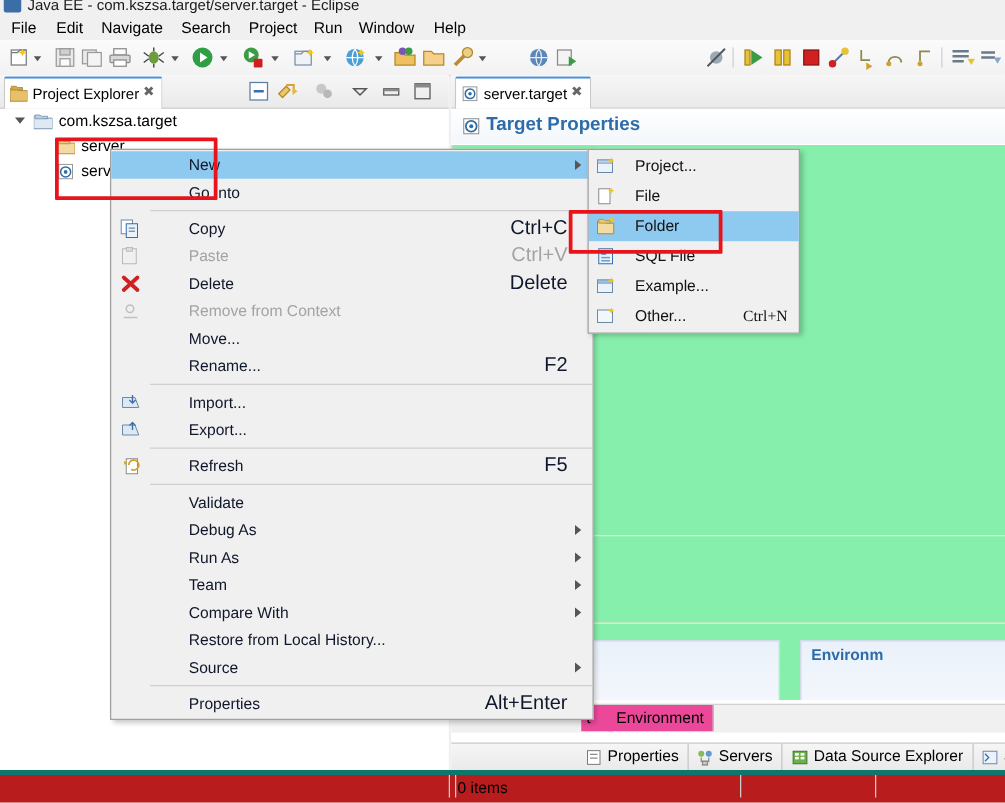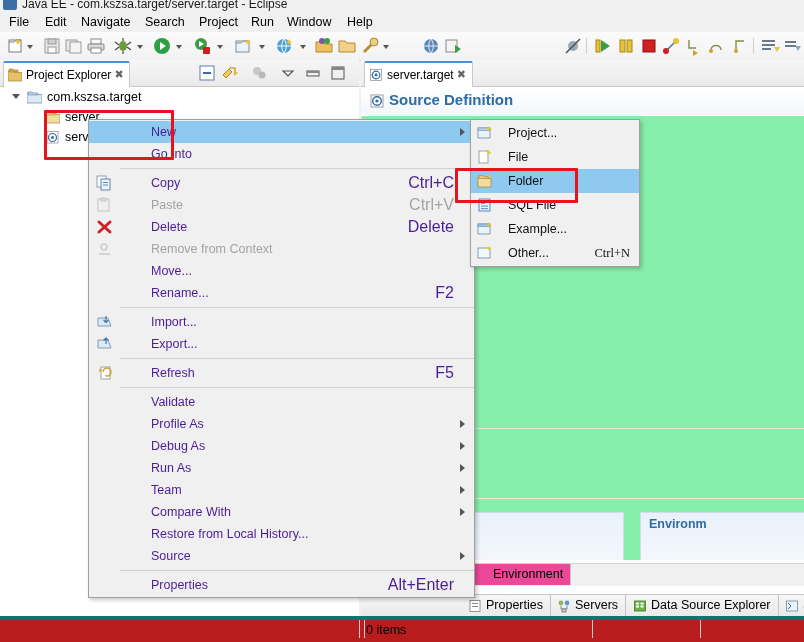--- a/index.html
+++ b/index.html
@@ -119,21 +119,21 @@
   
   #ctxmenu{
     position:absolute;left:88px;top:119px;width:385px;
     background:#f0f0f0;border:1px solid #a0a0a0;box-shadow:2px 2px 4px rgba(0,0,0,.22);
     padding:1px 0;
   }
   #ctxmenu .gutter{
     position:absolute;left:1px;top:1px;bottom:1px;width:30px;background:#f0f0f0;
   }
   .mrow{
-    position:relative;height:22px;line-height:22px;font-size:12.5px;color:#4c1d95;
+    position:relative;height:22px;line-height:22px;font-size:12.5px;color:#0f172a;
     white-space:nowrap;padding-left:62px;
   }
   .mrow.sel{background:#8ec9ef;}
   .mrow.dis{color:#a3a3a3;}
   .mrow .acc{position:absolute;right:20px;top:0;font-size:16px;}
   .mrow .subarrow{position:absolute;right:8px;top:7px;width:6px;height:9px;}
   .mrow .subarrow:after{
     content:"";position:absolute;left:0;top:0;
     border-top:4.5px solid transparent;border-bottom:4.5px solid transparent;border-left:5px solid #555;
   }
@@ -446,21 +446,21 @@
   </div>
 
   <div class="formhdr">
     <span class="fi">
       <svg viewBox="0 0 16 16" class="ic">
           <rect x="2" y="2" width="12" height="12" fill="#fff" stroke="#8a8a8a" stroke-width=".8"></rect>
           <circle cx="8" cy="8" r="4.3" fill="none" stroke="#2d6ca8" stroke-width="1.4"></circle>
           <circle cx="8" cy="8" r="1.6" fill="#2d6ca8"></circle>
         </svg>
     </span>
-    <span class="ft">Source Definition</span>
+    <span class="ft">Target Properties</span>
   </div>
 
   <div class="fbody">
     <div class="ftxt" style="left:11px;top:137px;">collect plug-ins for this targ</div>
     <div style="position:absolute;left:0;top:312px;width:100%;height:1px;background:#e4e4e4;"></div>
     <div class="ftxt" style="left:8px;top:324px;">n content</div>
     <div style="position:absolute;left:0;top:382px;width:100%;height:1px;background:#efe9d8;"></div>
 
     <div class="fsec" style="left:6px;top:396px;width:254px;height:104px;">
       
@@ -627,24 +627,20 @@
     <span>Refresh</span>
     <span class="acc">F5</span>
   </div>
 
   <div class="msep"></div>
 
   <div class="mrow">
     <span>Validate</span>
   </div>
   <div class="mrow">
-    <span>Profile As</span>
-    <span class="subarrow"></span>
-  </div>
-  <div class="mrow">
     <span>Debug As</span>
     <span class="subarrow"></span>
   </div>
   <div class="mrow">
     <span>Run As</span>
     <span class="subarrow"></span>
   </div>
   <div class="mrow">
     <span>Team</span>
     <span class="subarrow"></span>

